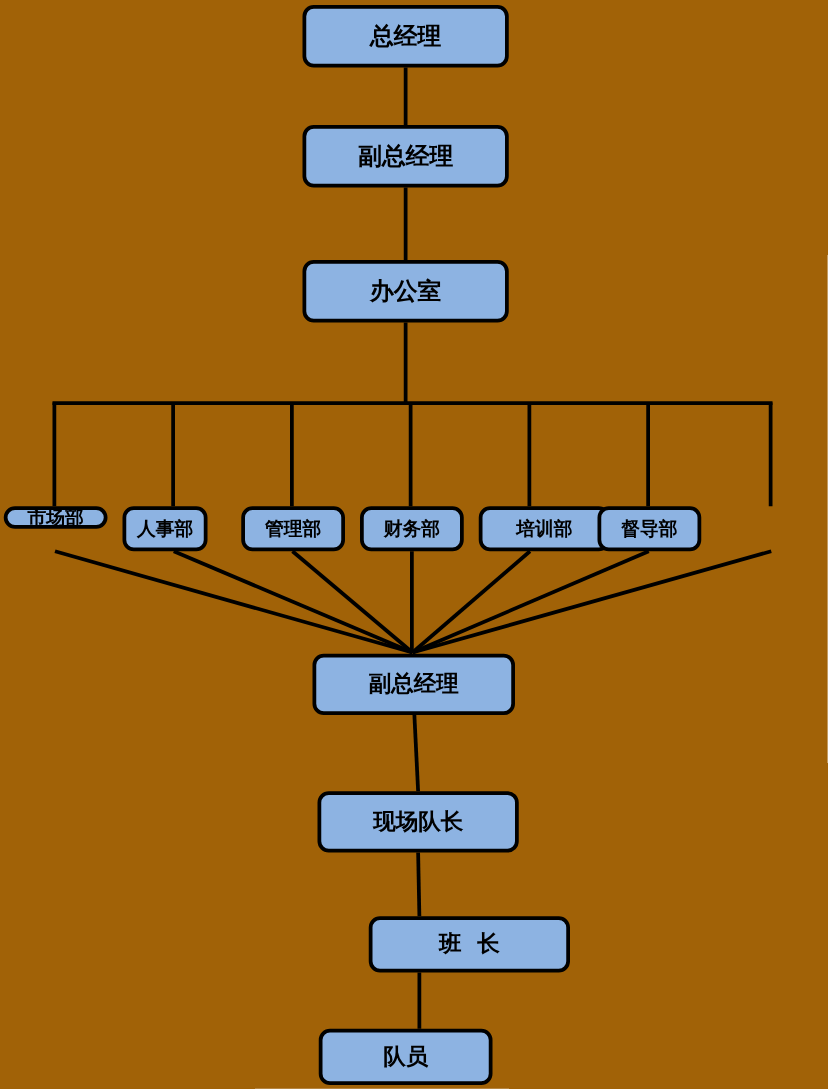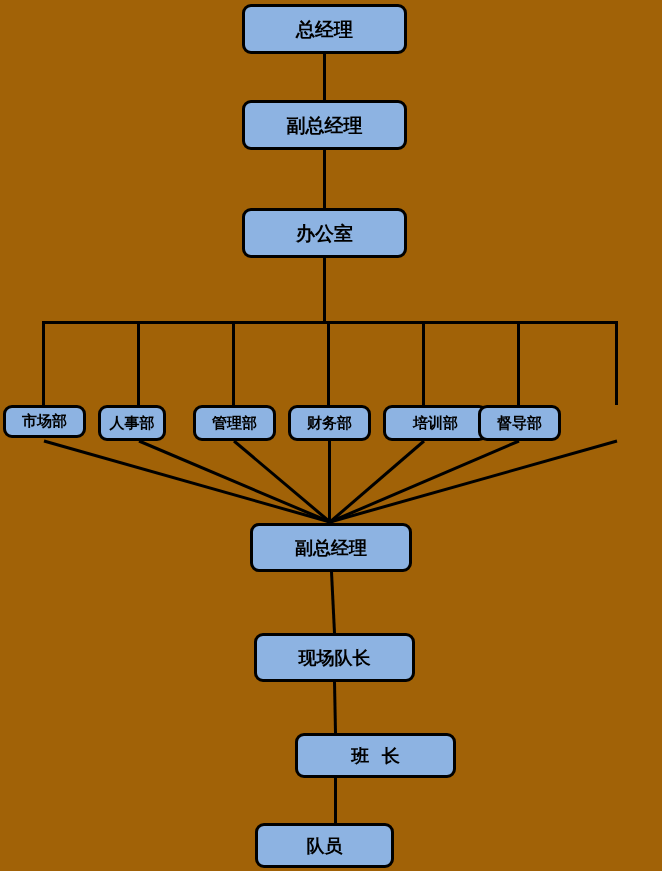--- a/index.html
+++ b/index.html
@@ -91,21 +91,21 @@
   </div>
 
   <div class="node-box tier-exec" style="left:242px; top:100px; width:165px; height:50px;">
     <span class="node-label">副总经理</span>
   </div>
 
   <div class="node-box tier-exec" style="left:242px; top:208px; width:165px; height:50px;">
     <span class="node-label">办公室</span>
   </div>
 
-  <div class="node-box tier-dept" style="left:3px; top:405px; width:83px; height:33px;">
+  <div class="node-box tier-dept" style="left:3px; top:405px; width:83px; height:18px;">
     <span class="node-label">市场部</span>
   </div>
 
   <div class="node-box tier-dept" style="left:98px; top:405px; width:68px; height:36px;">
     <span class="node-label">人事部</span>
   </div>
 
   <div class="node-box tier-dept" style="left:193px; top:405px; width:83px; height:36px;">
     <span class="node-label">管理部</span>
   </div>

